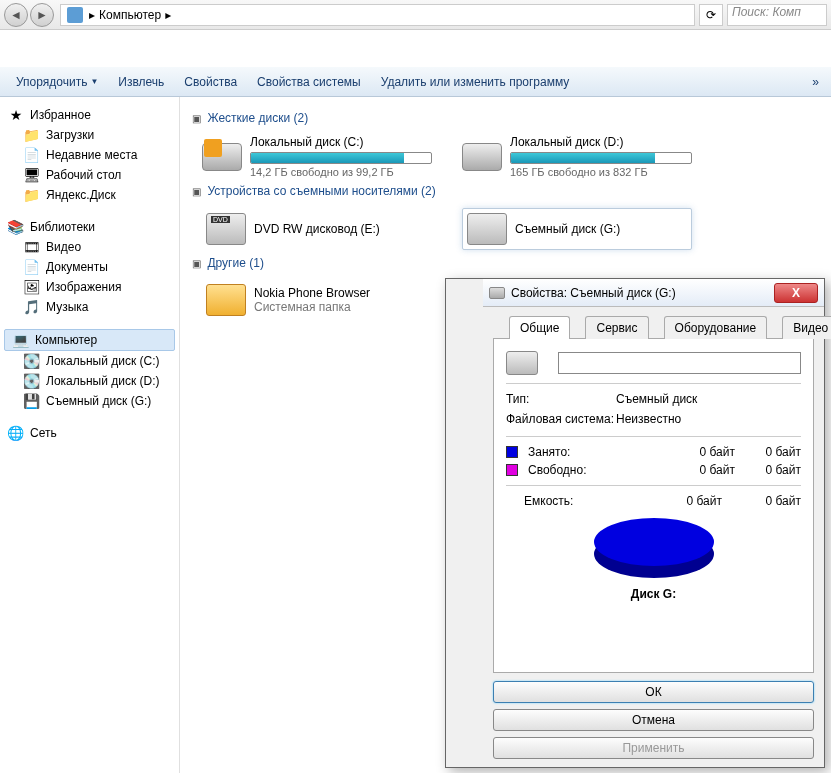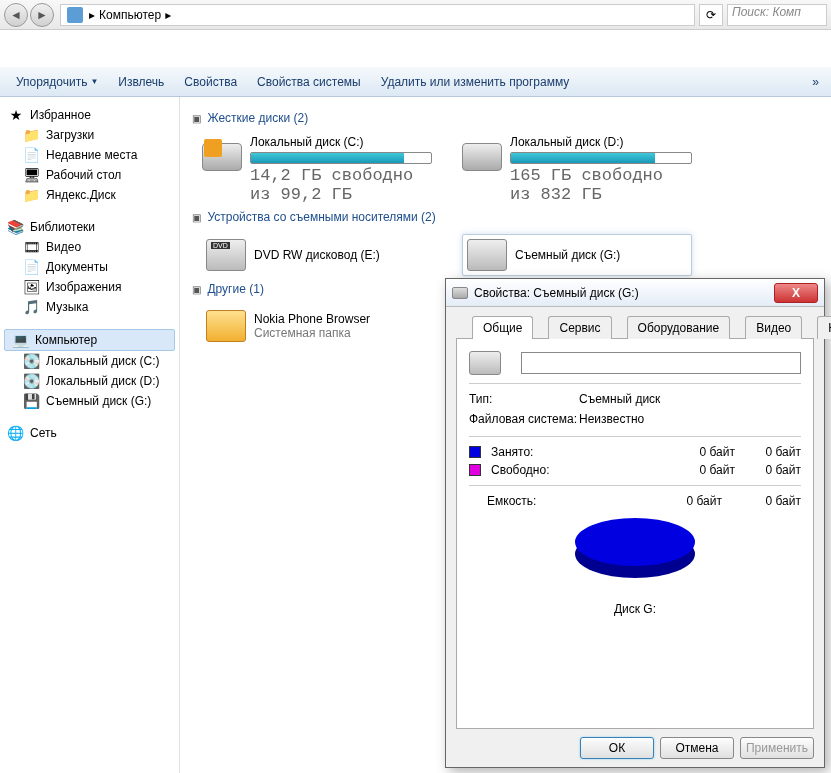--- a/index.html
+++ b/index.html
@@ -34,30 +34,30 @@
 .section-header .tri { margin-right:6px; font-size:10px; color:#555;}
 .drives-row { display:flex; gap: 30px; margin-left: 10px; margin-bottom:6px;}
 .drive { display:flex; align-items:flex-start; width: 230px;}
 .drive-icon { width:40px; height:36px; margin-right:8px; position:relative;}
 .drive-icon .hdd { width:40px; height:28px; background:linear-gradient(to bottom,#eee,#aaa); border-radius:4px; border:1px solid #888; position:absolute; bottom:0;}
 .drive-icon .win { width:18px; height:18px; position:absolute; left:2px; top:4px; background:#f0a020; border-radius:2px;}
 .drive-body { flex:1;}
 .drive-name { color:#000; margin-bottom:3px;}
 .drive-bar { height:12px; border:1px solid #888; background:#fff; border-radius:2px; overflow:hidden; margin-bottom:2px;}
 .drive-bar-fill { height:100%; background:linear-gradient(to bottom,#3ec8d8,#1a98b8);}
-.drive-meta { color:#666; font-size:17px;font-family:Liberation Mono, monospace;}
+.drive-meta { color:#666; font-size:11px;}
 .device-row { display:flex; gap:30px; margin-left:10px;}
 .device { display:flex; align-items:center; width:230px; padding:4px;}
 .device.sel { background:#fff; border:1px solid #bcd; box-shadow:0 0 6px rgba(100,150,200,.3); border-radius:2px;}
 .dev-icon { width:40px; height:32px; margin-right:8px; background:linear-gradient(to bottom,#eee,#bbb); border:1px solid #888; border-radius:3px; position:relative;}
 .dev-icon.dvd::after{content:"DVD"; position:absolute; top:2px; left:4px; font-size:7px; background:#333; color:#fff; padding:0 2px;}
 .folder-icon { width:40px; height:32px; margin-right:8px; background:linear-gradient(to bottom,#ffe090,#f0b030); border:1px solid #c08020; border-radius:3px;}
 
 
-.dialog { position:absolute; left:445px; top:278px; width:380px; height:490px; background:#f0f0f0; border:1px solid #666; box-shadow: 4px 4px 12px rgba(0,0,0,.3);}
+.dialog { position:absolute; left:445px; top:278px; width:380px; height:490px; background:#f0f0f0; border:1px solid #666; box-shadow: 4px 4px 12px rgba(0,0,0,.3); padding-left: 37px;}
 .dlg-title { height:28px; background:linear-gradient(to bottom,#fff,#e4ecf7); border-bottom:1px solid #bbb; display:flex; align-items:center; padding:0 6px;}
 .dlg-title .ticon{ width:16px; height:12px; background:linear-gradient(to bottom,#ddd,#aaa); border:1px solid #888; border-radius:2px; margin-right:6px;}
 .dlg-title .ttext{ flex:1;}
 .dlg-close { width:44px; height:20px; background:linear-gradient(to bottom,#e88,#c33); border:1px solid #a22; border-radius:3px; color:#fff; display:flex; align-items:center; justify-content:center; font-weight:bold;}
 .dlg-body { padding: 8px 10px; height: calc(100% - 28px); display:flex; flex-direction:column;}
 .tabstrip { display:flex; border-bottom:1px solid #aaa; }
 .tab { padding:4px 10px; border:1px solid #aaa; border-bottom:none; background:#f0f0f0; margin-right:-1px; position:relative; top:1px; border-radius:3px 3px 0 0;margin-left:16px;}
 .tab.active { background:#fff; z-index:2;}
 .tab-panel { flex:1; background:#fff; border:1px solid #aaa; border-top:none; padding:12px; position:relative;}
 .panel-row { display:flex; align-items:center; margin-bottom:8px;}
@@ -66,22 +66,22 @@
 .hr { border:none; border-top:1px solid #ccc; margin:8px 0;}
 .info-grid { display:grid; grid-template-columns: 110px 1fr; row-gap:6px; margin-bottom:10px;}
 .usage-row { display:grid; grid-template-columns: 16px 80px 1fr 60px; align-items:center; gap:6px; margin-bottom:4px;}
 .swatch { width:12px; height:12px; border:1px solid #333;}
 .usage-val { text-align:right;}
 .cap-row { display:grid; grid-template-columns: 96px 1fr 60px; gap:19px; margin:8px 0 4px 0;}
 .pie-wrap { display:flex; flex-direction:column; align-items:center; margin-top:10px;}
 .pie { width:120px; height:60px; position:relative;}
 .pie .top { width:120px; height:48px; background:#0000e0; border-radius:50%; position:absolute; top:0;}
 .pie .side { width:120px; height:48px; background:#000090; border-radius:50%; position:absolute; top:12px;}
-.pie-label { margin-top:24px;}
-.dlg-buttons { display:flex; justify-content:flex-end; gap:6px; padding:8px 0 0 0;}
+.pie-label { margin-top:9px;font-weight:bold;}
+.dlg-buttons { display:flex; justify-content:flex-end; gap:6px; padding:8px 0 0 0;flex-direction:column;}
 .btn { min-width:74px; height:22px; border:1px solid #888; background:linear-gradient(to bottom,#fdfdfd,#e0e0e0); border-radius:3px; display:flex; align-items:center; justify-content:center;}
 .btn.default { border:1px solid #3c7fb1; box-shadow:0 0 2px #6cf;}
 .btn.disabled { color:#999;}
 </style>
 </head>
 <body>
 
 <div class="titlebar">
   <div class="navbtn">◄</div>
   <div class="navbtn">►</div>

